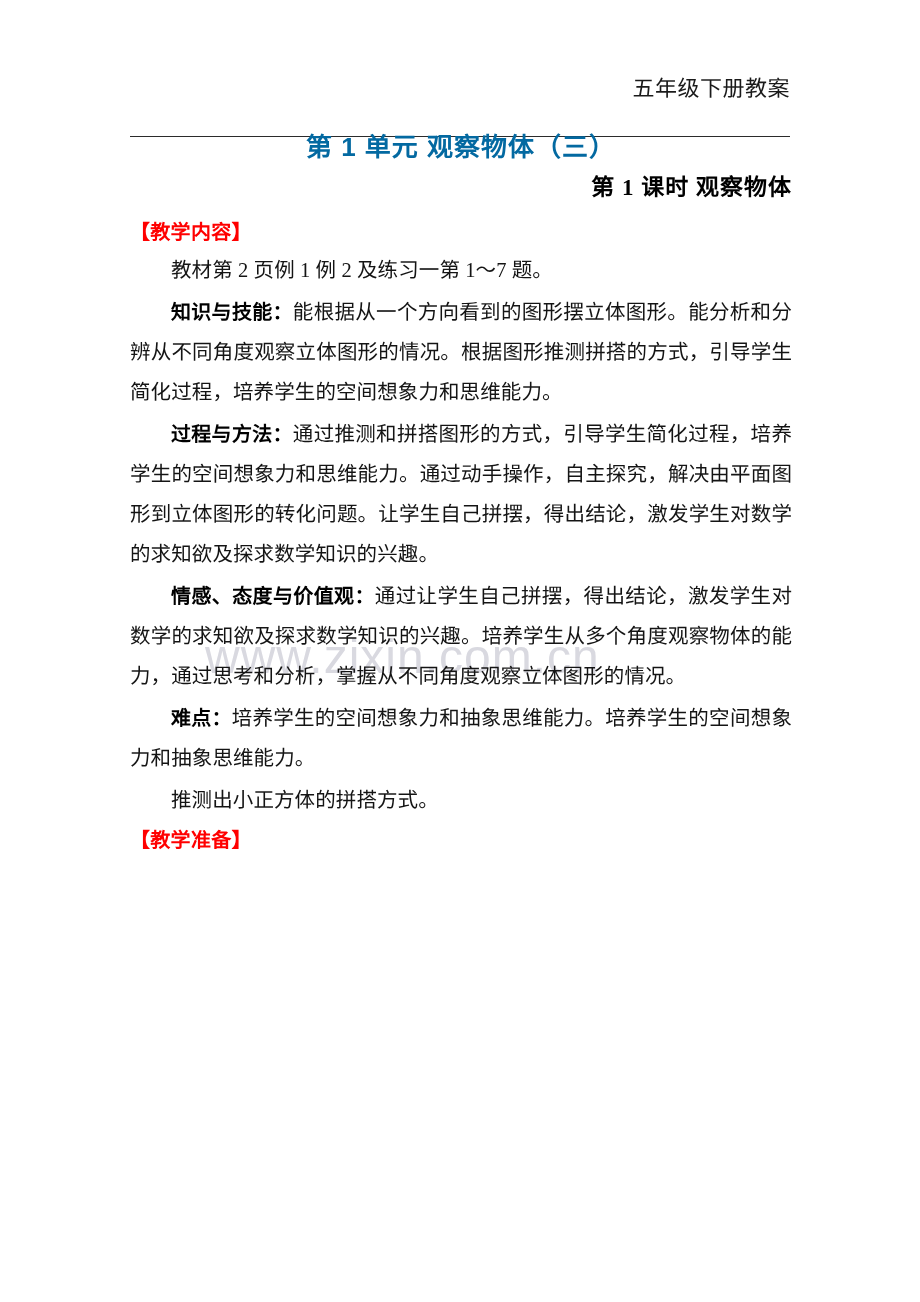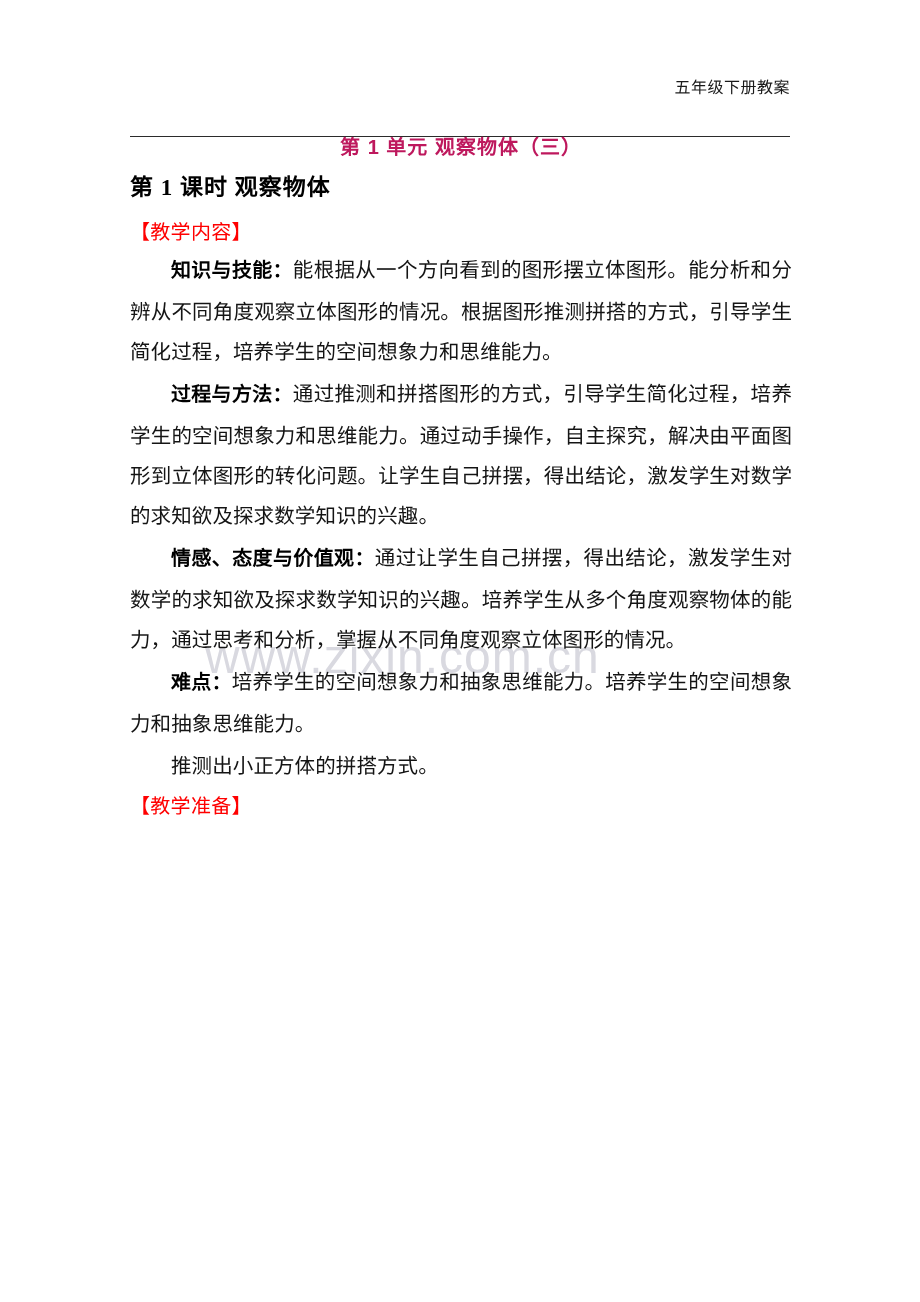--- a/index.html
+++ b/index.html
@@ -22,22 +22,22 @@
     box-sizing: border-box;
   }
 
   
   .page-header {
     position: absolute;
     left: 130px;
     top: 78px;
     width: 660px;
     text-align: right;
-    font-family: Liberation Mono, monospace;
-    font-size: 16px;
+    font-family: Liberation Serif, serif;
+    font-size: 22px;
     line-height: 22px;
     letter-spacing: 0.5px;
     color: #1a1a1a;
     white-space: nowrap;
   }
   .header-rule {
     position: absolute;
     left: 130px;
     top: 114px;
     width: 660px;
@@ -49,62 +49,62 @@
   .doc-body {
     position: absolute;
     left: 130px;
     top: 126px;
     width: 662px;
   }
 
   .title-main {
     font-family: "Liberation Sans", "DejaVu Sans", sans-serif;
     font-weight: bold;
-    font-size: 20px;
+    font-size: 26px;
     line-height: 42px;
-    color: #be185d;
+    color: #0369a1;
     text-align: center;
     letter-spacing: 1px;
     margin: 0 0 2px 0;
   }
   .title-sub {
     font-family: "Liberation Serif", "DejaVu Serif", serif;
     font-weight: bold;
     font-size: 23px;
     line-height: 36px;
     color: #000000;
-    text-align: left;
+    text-align: right;
     letter-spacing: 1px;
     margin: 0 0 10px 0;
   }
 
   .sec-head {
     font-family: "Liberation Sans", "DejaVu Sans", sans-serif;
-    font-weight: normal;
+    font-weight: bold;
     font-size: 20px;
     line-height: 32px;
     color: #ff0000;
     margin: 4px 0 2px 0;
     letter-spacing: 0.3px;
   }
 
   p.para {
     font-family: "Liberation Serif", "DejaVu Serif", serif;
     font-size: 20.5px;
     line-height: 40px;
     color: #141414;
     margin: 0 0 2px 0;
     text-align: justify;
     text-justify: inter-character;
     text-indent: 2em;
     letter-spacing: 0.1px;
   }
 
   .lead {
-    font-family: Liberation Mono, monospace;
+    font-family: Liberation Serif, serif;
     font-weight: bold;
     font-size: 20px;
     color: #000000;
   }
 
   
   .watermark {
     position: absolute;
     left: 205px;
     top: 632px;
@@ -133,20 +133,21 @@
   <div class="header-rule"></div>
 
   <div class="doc-body">
 
     <h1 class="title-main">第 1 单元  观察物体（三）</h1>
 
     <h2 class="title-sub">第 1 课时  观察物体</h2>
 
     <div id="sections-root">
         <div class="sec-head">【教学内容】</div>
+        <p class="para"><span>教材第 2 页例 1 例 2 及练习一第 1～7 题。</span></p>
         <p class="para"><span class="lead">知识与技能：</span><span>能根据从一个方向看到的图形摆立体图形。能分析和分辨从不同角度观察立体图形的情况。根据图形推测拼搭的方式，引导学生简化过程，培养学生的空间想象力和思维能力。</span></p>
         <p class="para"><span class="lead">过程与方法：</span><span>通过推测和拼搭图形的方式，引导学生简化过程，培养学生的空间想象力和思维能力。通过动手操作，自主探究，解决由平面图形到立体图形的转化问题。让学生自己拼摆，得出结论，激发学生对数学的求知欲及探求数学知识的兴趣。</span></p>
         <p class="para"><span class="lead">情感、态度与价值观：</span><span>通过让学生自己拼摆，得出结论，激发学生对数学的求知欲及探求数学知识的兴趣。培养学生从多个角度观察物体的能力，通过思考和分析，掌握从不同角度观察立体图形的情况。</span></p>
         <p class="para"><span class="lead">难点：</span><span>培养学生的空间想象力和抽象思维能力。培养学生的空间想象力和抽象思维能力。</span></p>
         <p class="para"><span>推测出小正方体的拼搭方式。</span></p>
         <div class="sec-head">【教学准备】</div>
       </div>
 
   </div>
 </div>

